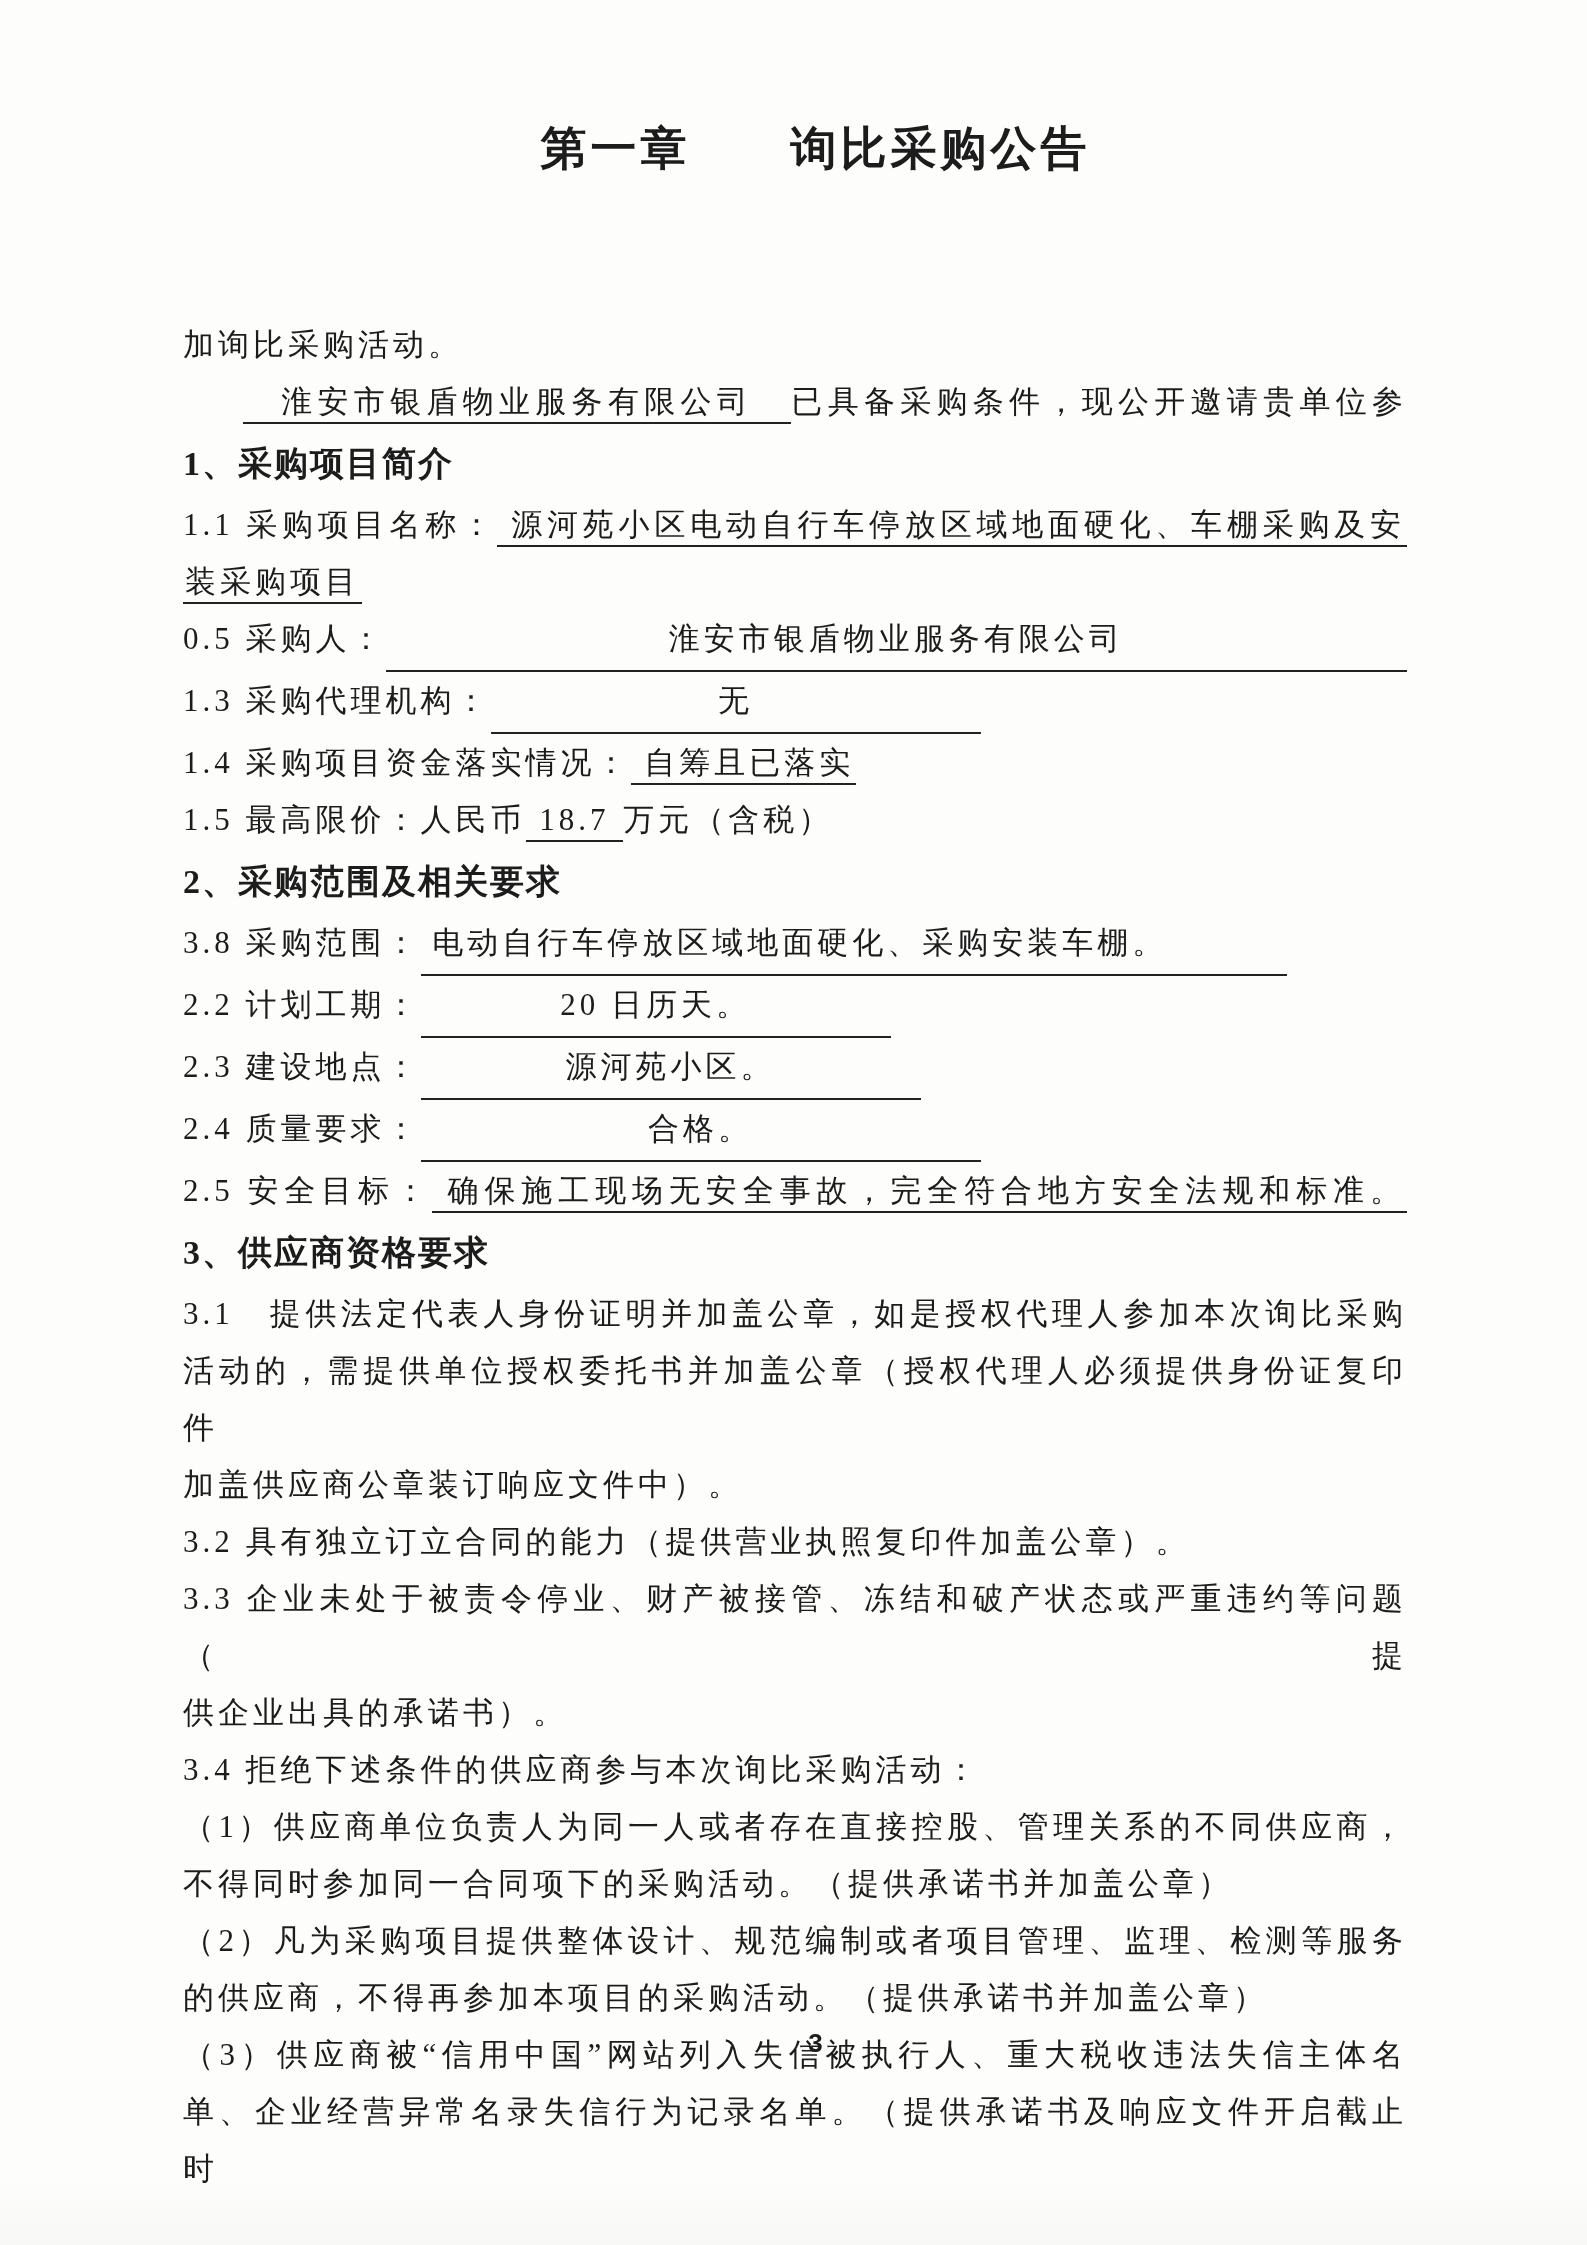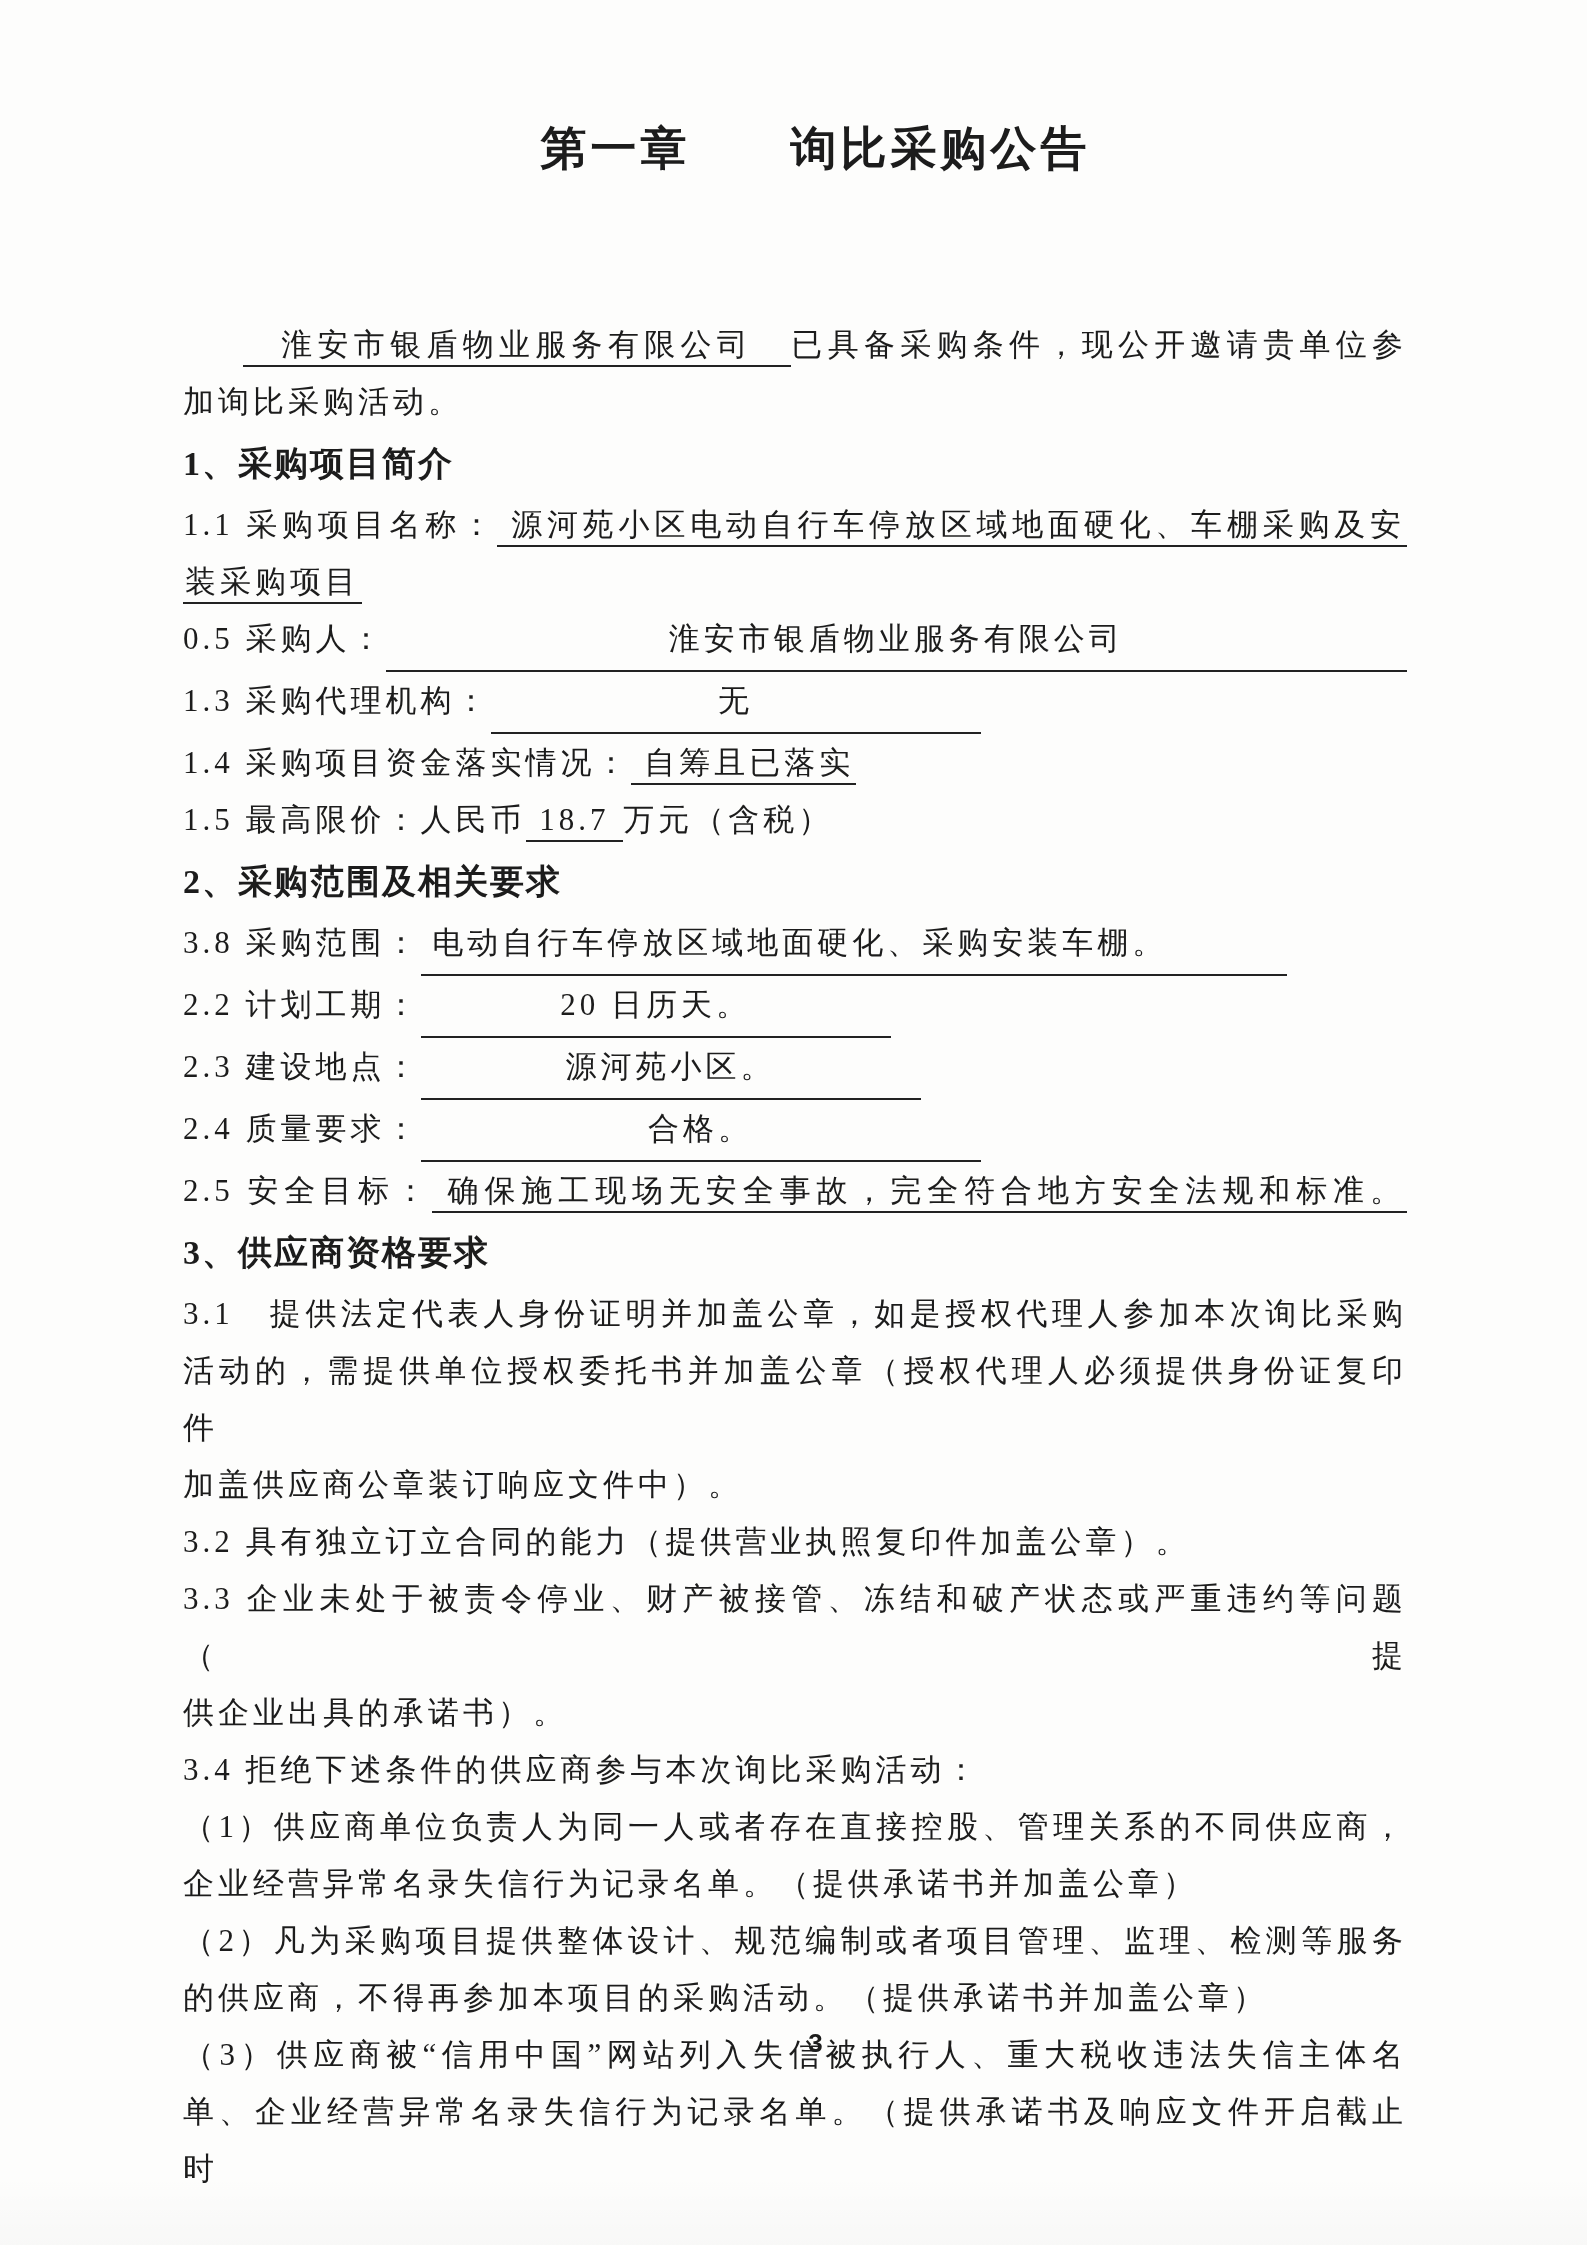--- a/index.html
+++ b/index.html
@@ -63,22 +63,22 @@
   }
 </style>
 </head>
 <body>
 
 <div class="page">
   <div class="doc-title">第一章　　询比采购公告</div>
   <div class="content" id="doc-content">
       <div>
         <div>
+          <div class="line"><span>加询比采购活动。</span></div>
           <div class="line fill indent"><span class="u">　淮安市银盾物业服务有限公司　</span><span>已具备采购条件，现公开邀请贵单位参</span></div>
-          <div class="line"><span>加询比采购活动。</span></div>
         </div>
       </div>
       <div>
         <div class="sec-heading">1、采购项目简介</div>
         <div>
           <div class="line fill"><span>1.1 采购项目名称：</span><span class="u"> 源河苑小区电动自行车停放区域地面硬化、车棚采购及安</span></div>
           <div class="line"><span class="u">装采购项目</span></div>
         </div>
         <div class="flexrow">
           <span class="lbl">0.5 采购人：</span>
@@ -129,21 +129,21 @@
         </div>
         <div>
           <div class="line fill"><span>3.3 企业未处于被责令停业、财产被接管、冻结和破产状态或严重违约等问题（提</span></div>
           <div class="line"><span>供企业出具的承诺书）。</span></div>
         </div>
         <div>
           <div class="line"><span>3.4 拒绝下述条件的供应商参与本次询比采购活动：</span></div>
         </div>
         <div>
           <div class="line fill"><span>（1）供应商单位负责人为同一人或者存在直接控股、管理关系的不同供应商，</span></div>
-          <div class="line"><span>企业经营异常名录失信行为记录名单。（提供承诺书并加盖公章）</span></div>
+          <div class="line"><span>不得同时参加同一合同项下的采购活动。（提供承诺书并加盖公章）</span></div>
         </div>
         <div>
           <div class="line fill"><span>（2）凡为采购项目提供整体设计、规范编制或者项目管理、监理、检测等服务</span></div>
           <div class="line"><span>的供应商，不得再参加本项目的采购活动。（提供承诺书并加盖公章）</span></div>
         </div>
         <div>
           <div class="line fill"><span>（3）供应商被“信用中国”网站列入失信被执行人、重大税收违法失信主体名</span></div>
           <div class="line fill"><span>单、企业经营异常名录失信行为记录名单。（提供承诺书及响应文件开启截止时</span></div>
         </div>
       </div>

